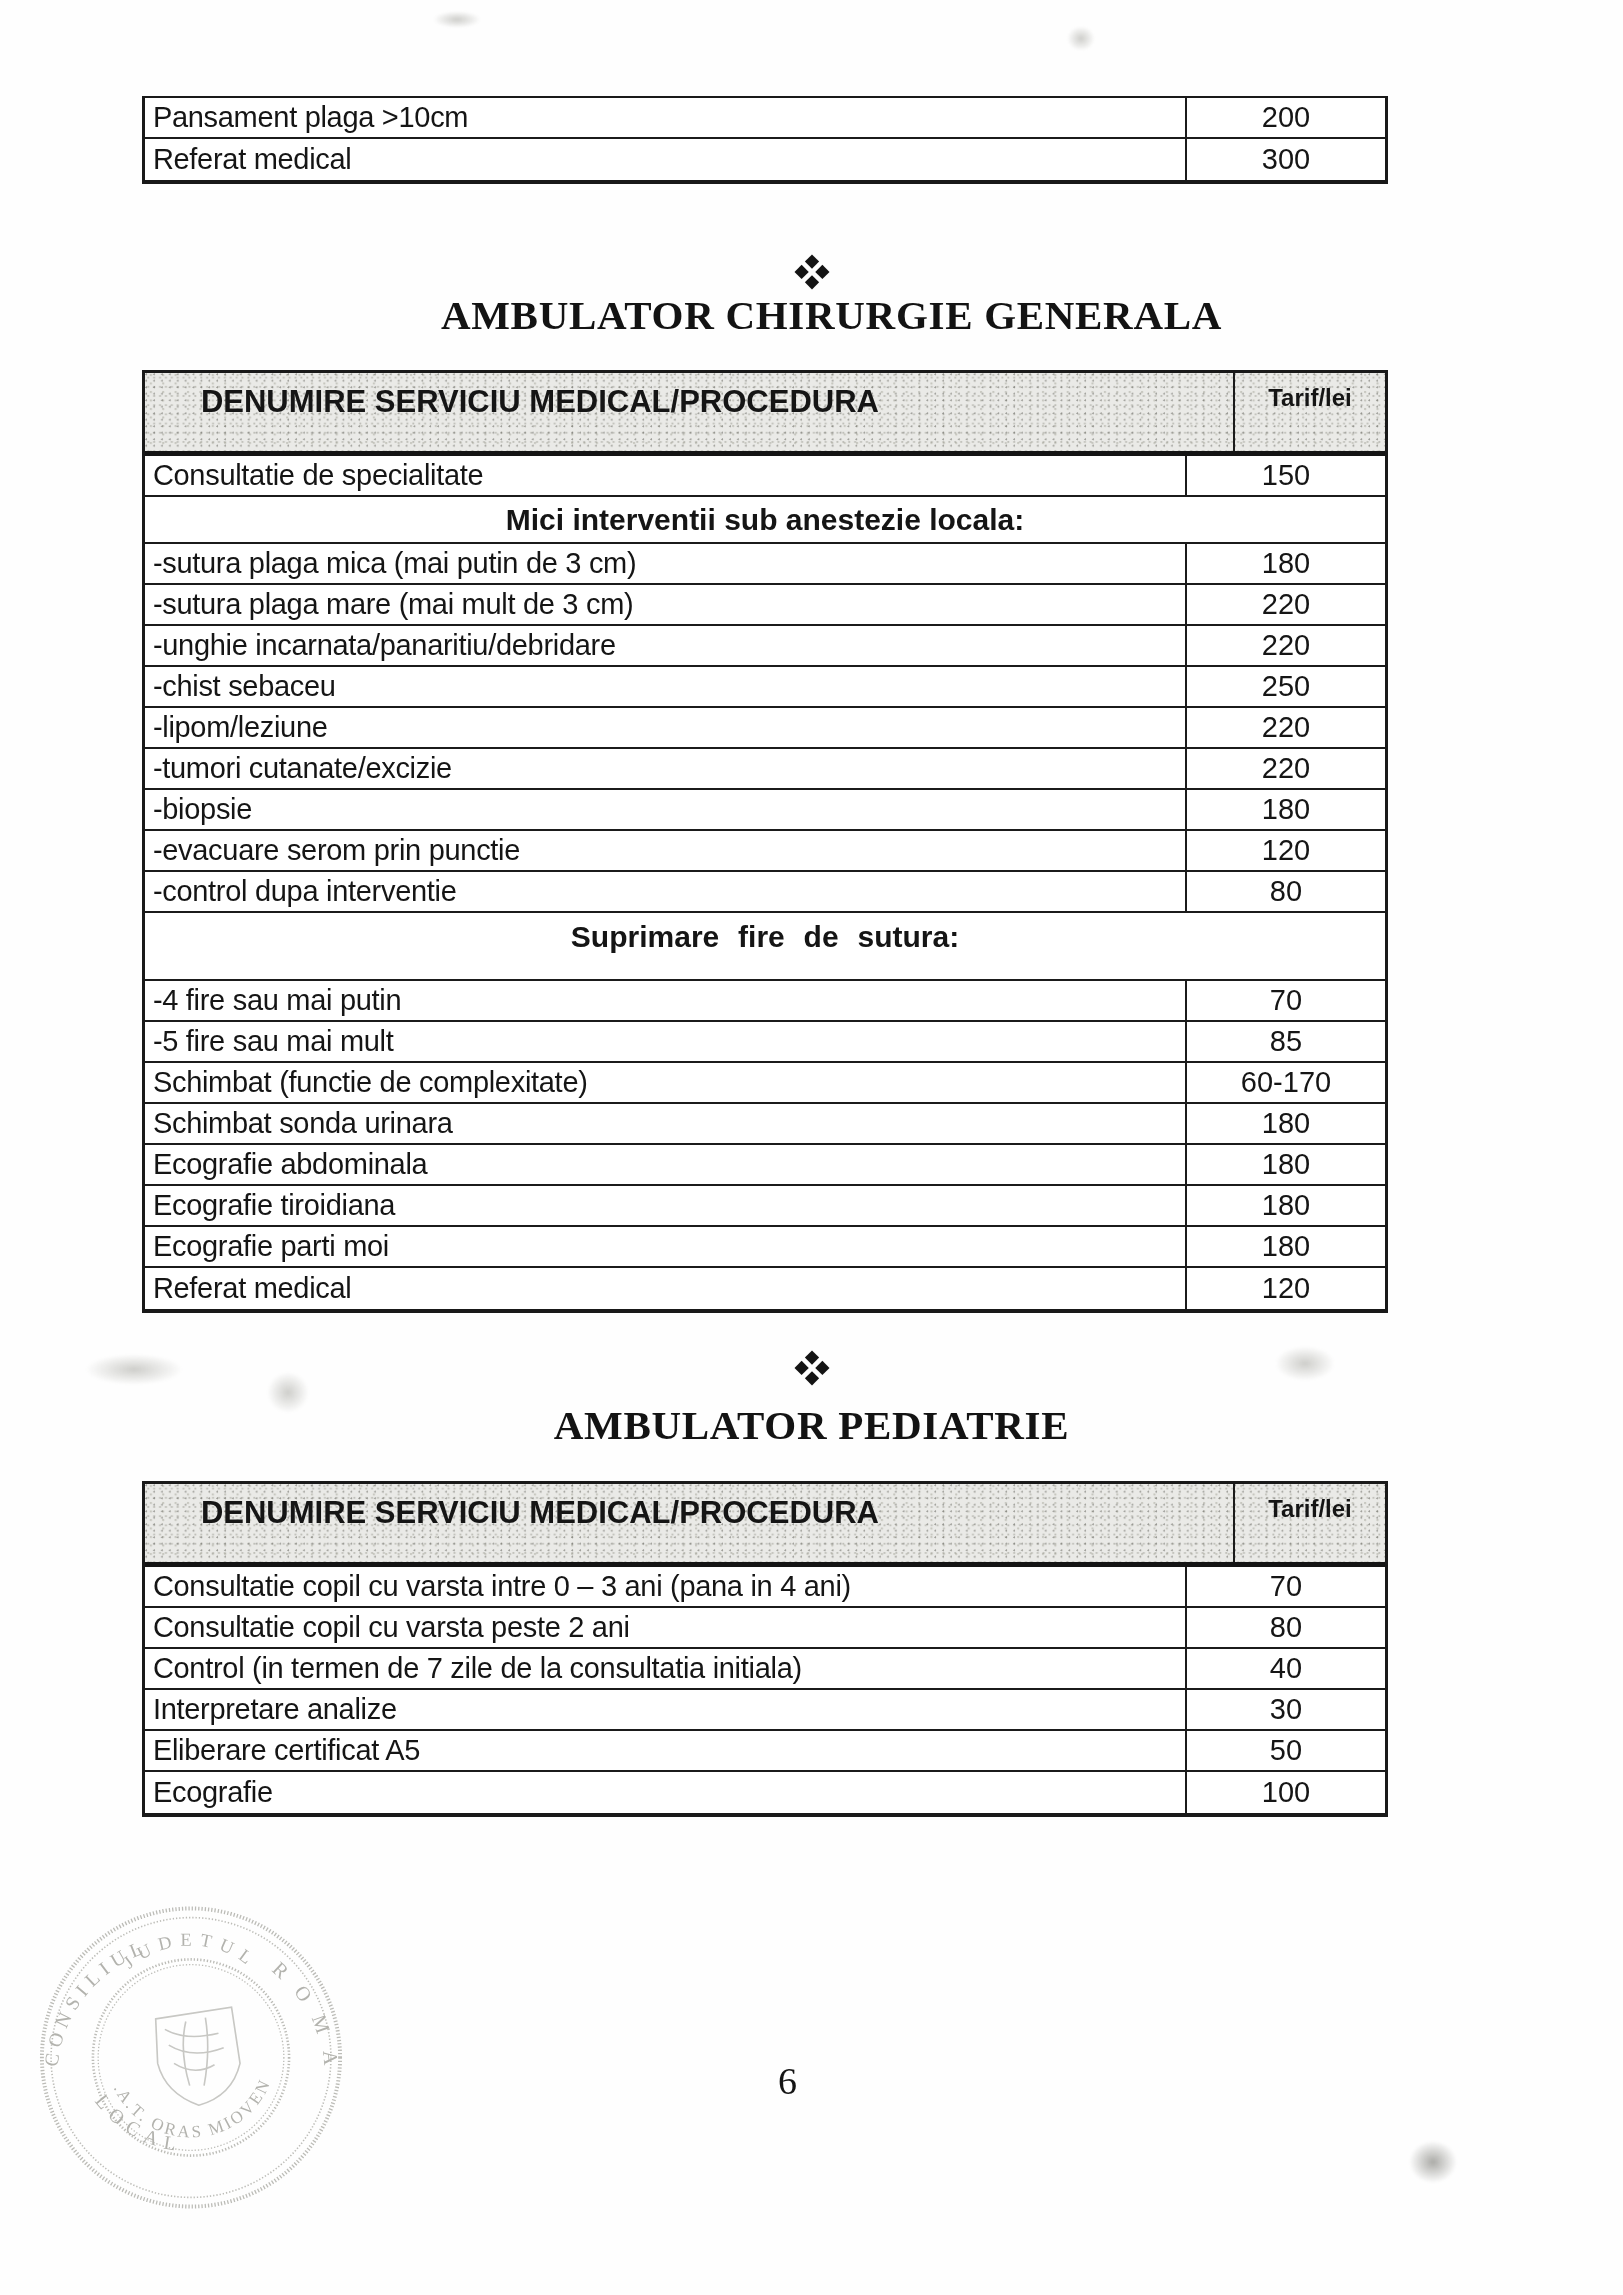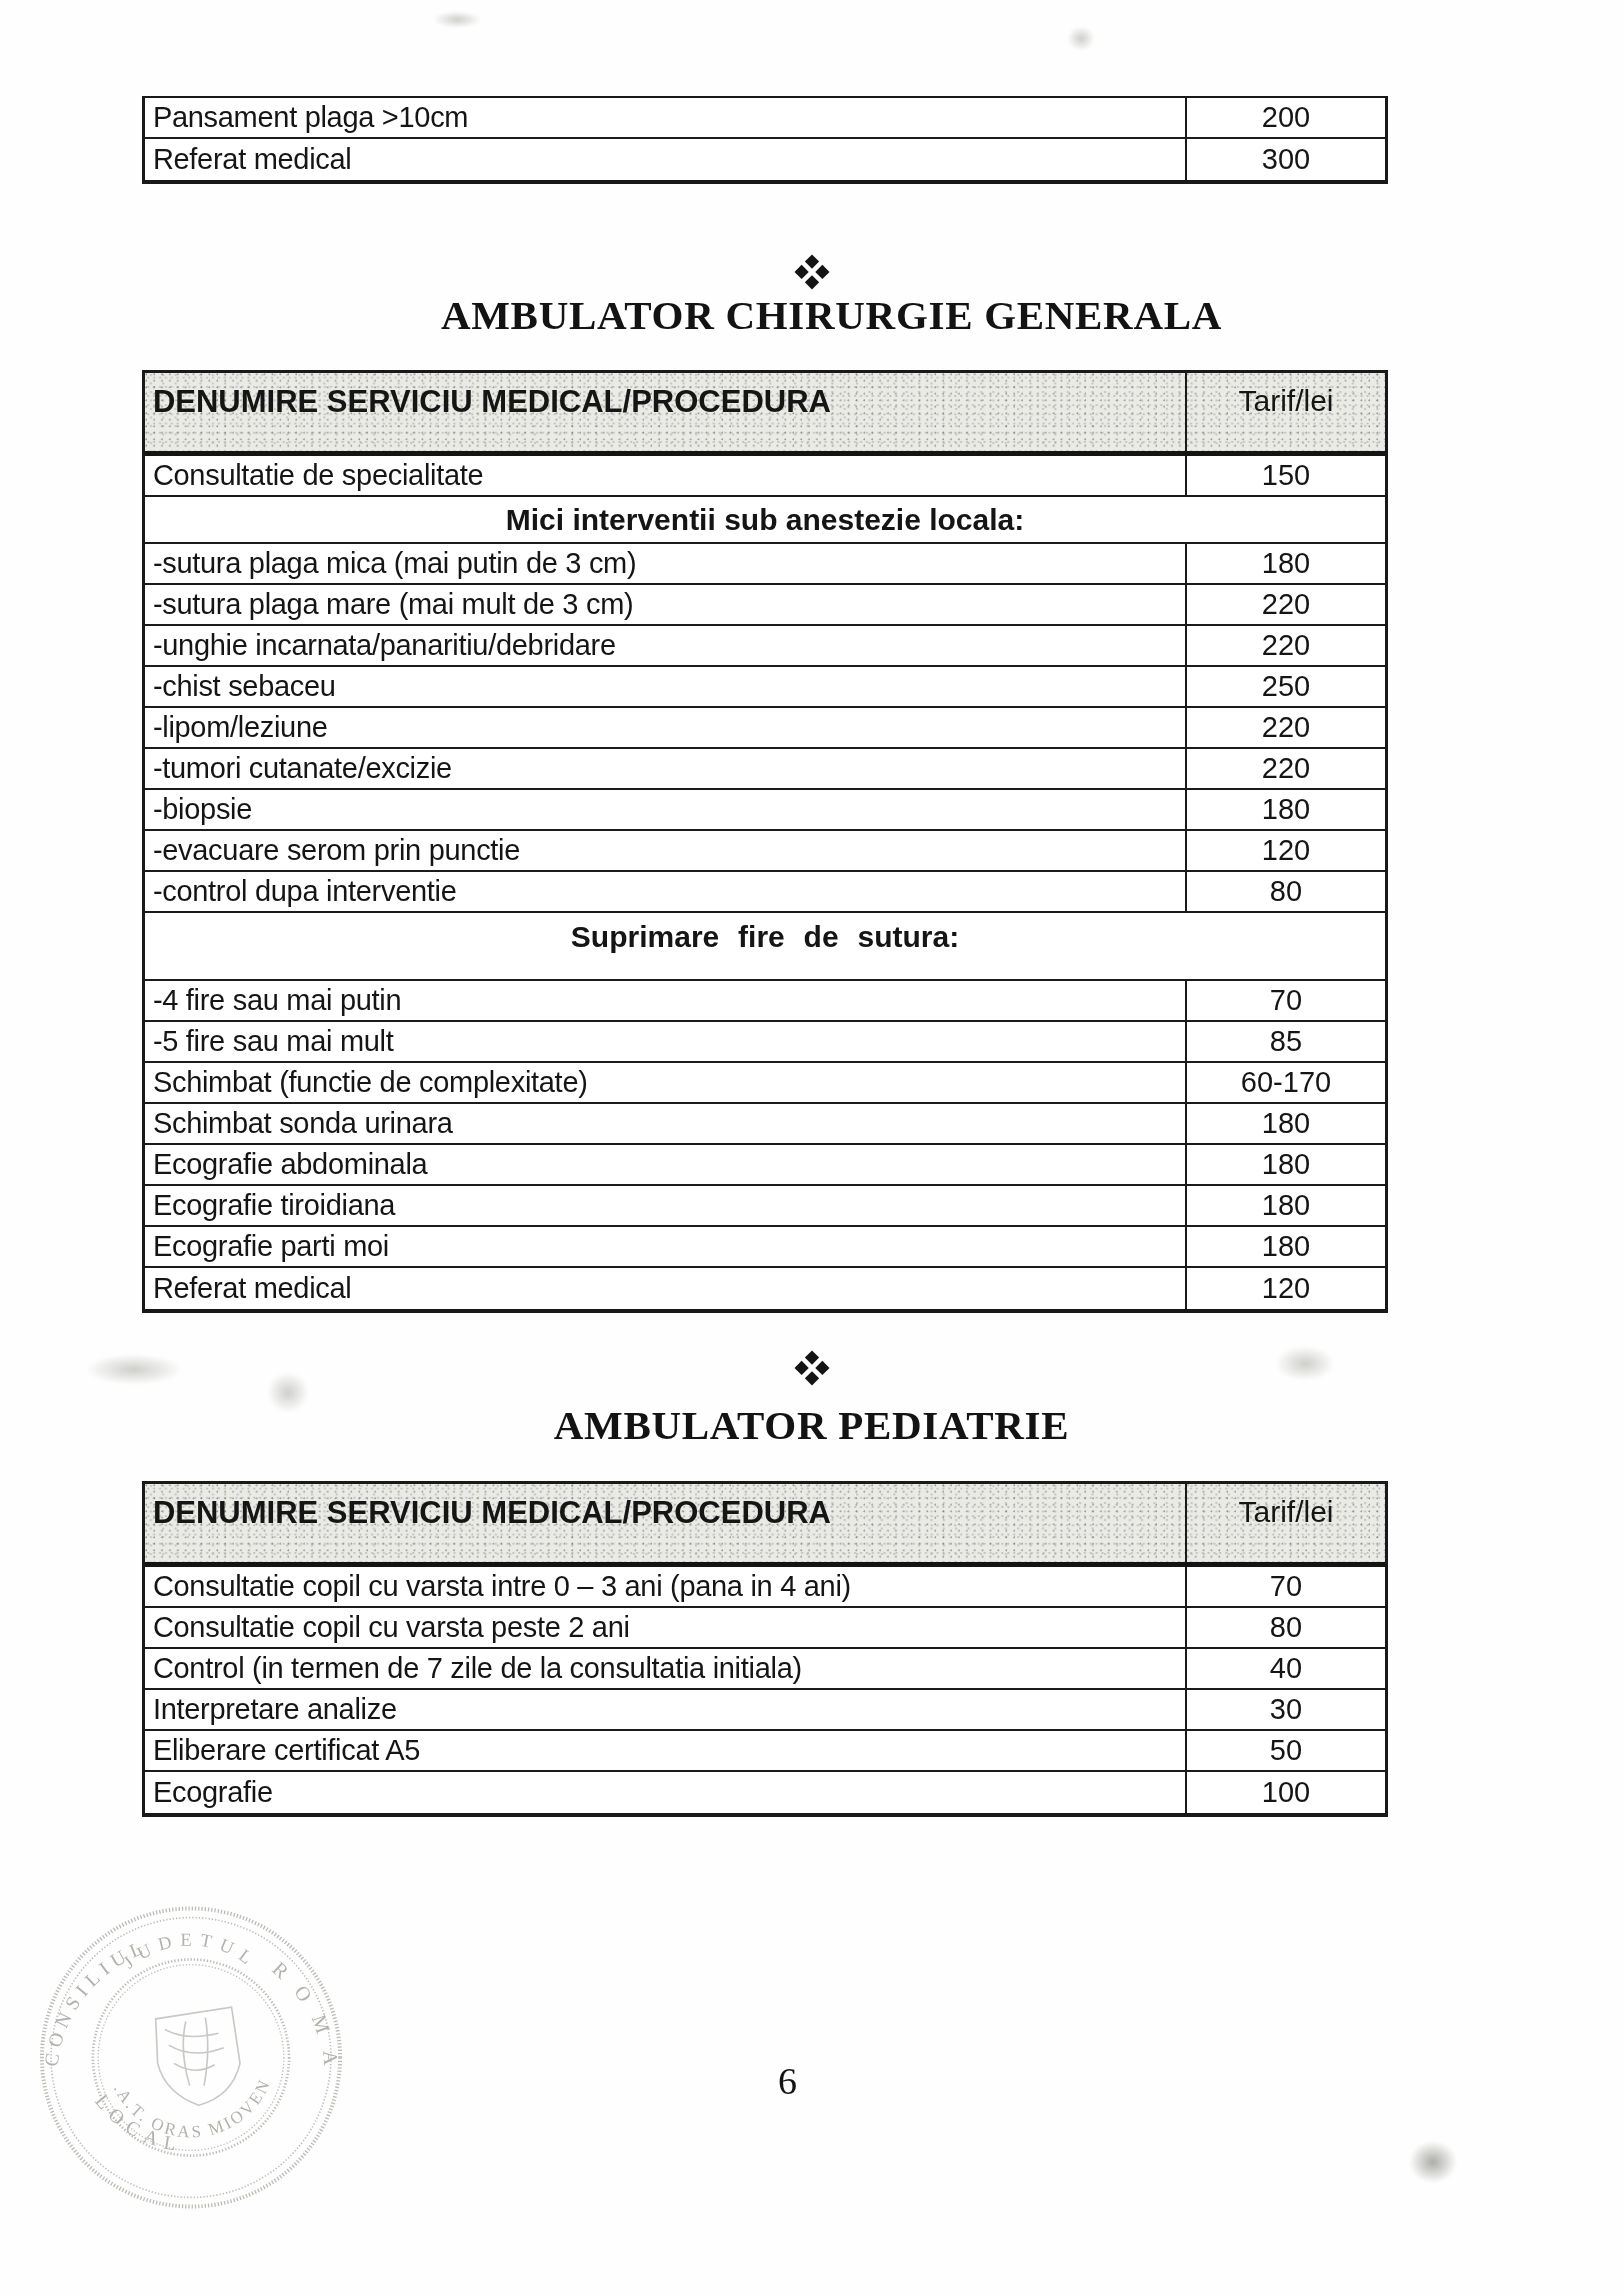--- a/index.html
+++ b/index.html
@@ -21,25 +21,25 @@
               box-sizing:border-box;}
   .price-cell{flex:1 1 auto;display:flex;align-items:center;justify-content:center;
               border-left:2.6px solid #1b1b1b;font-size:29px;box-sizing:border-box;margin-left:20px;}
 
   .header-row{min-height:83px;border-bottom:5.9px solid #141414;
               background-color:#eaeae7;
               background-image:
                 radial-gradient(circle at 1.3px 1.3px, rgba(70,70,62,.50) 0.7px, transparent 1.2px),
                 radial-gradient(circle at 3.3px 4.6px, rgba(120,120,108,.38) 0.7px, transparent 1.4px),
                 radial-gradient(circle at 5.9px 2px, rgba(155,155,142,.45) 0.8px, transparent 1.5px);
-              background-size:7.9px 6.5px, 5.9px 9.2px, 12.4px 8.5px;}
+              background-size:7.9px 6.5px, 5.9px 9.2px, 12.4px 8.5px;padding-left:48px;}
   .header-row .label-cell{align-items:flex-start;padding-top:10.5px;
               font-weight:bold;font-size:31px;letter-spacing:0;}
   .header-row .price-cell{align-items:flex-start;padding-top:10.5px;
-              font-weight:normal;font-size:30px;}
+              font-weight:bold;font-size:24px;}
 
   .section-row{min-height:47px;}
   .section-cell{width:100%;display:flex;align-items:center;justify-content:center;
                 font-weight:bold;font-size:30px;padding:2.6px 0;box-sizing:border-box;}
   .section-row.tall{min-height:68px;}
   .section-row.tall .section-cell{align-items:flex-start;padding-top:6.5px;word-spacing:10.5px;}
 
   
   .sec-title{position:absolute;left:0;width:1623px;margin:0;text-align:center;
              font-family:"Liberation Serif",serif;font-weight:bold;

